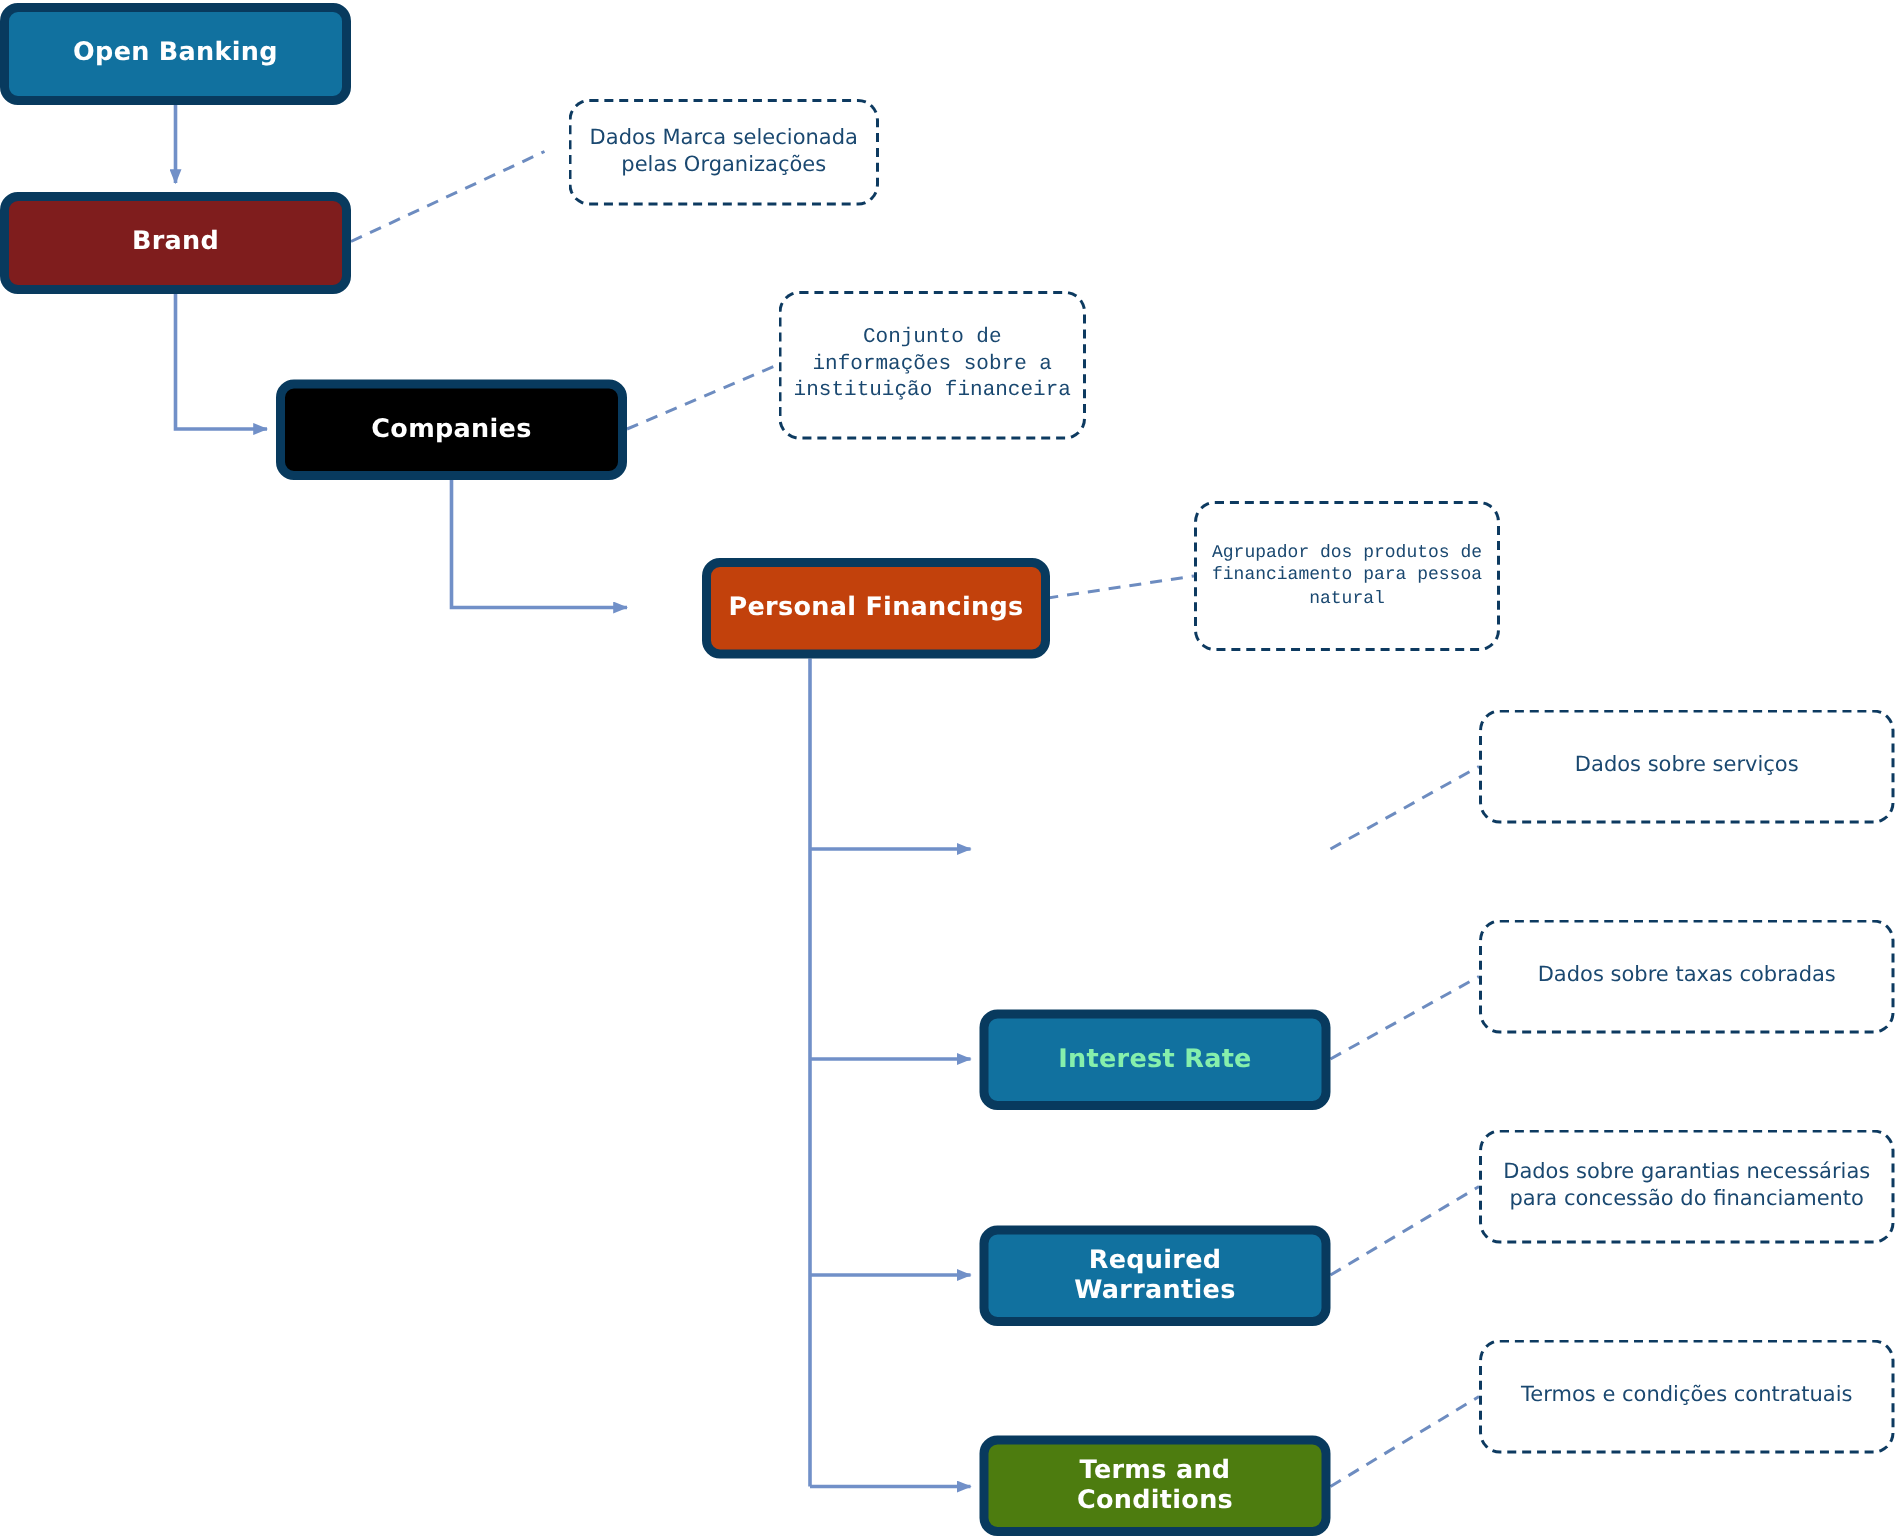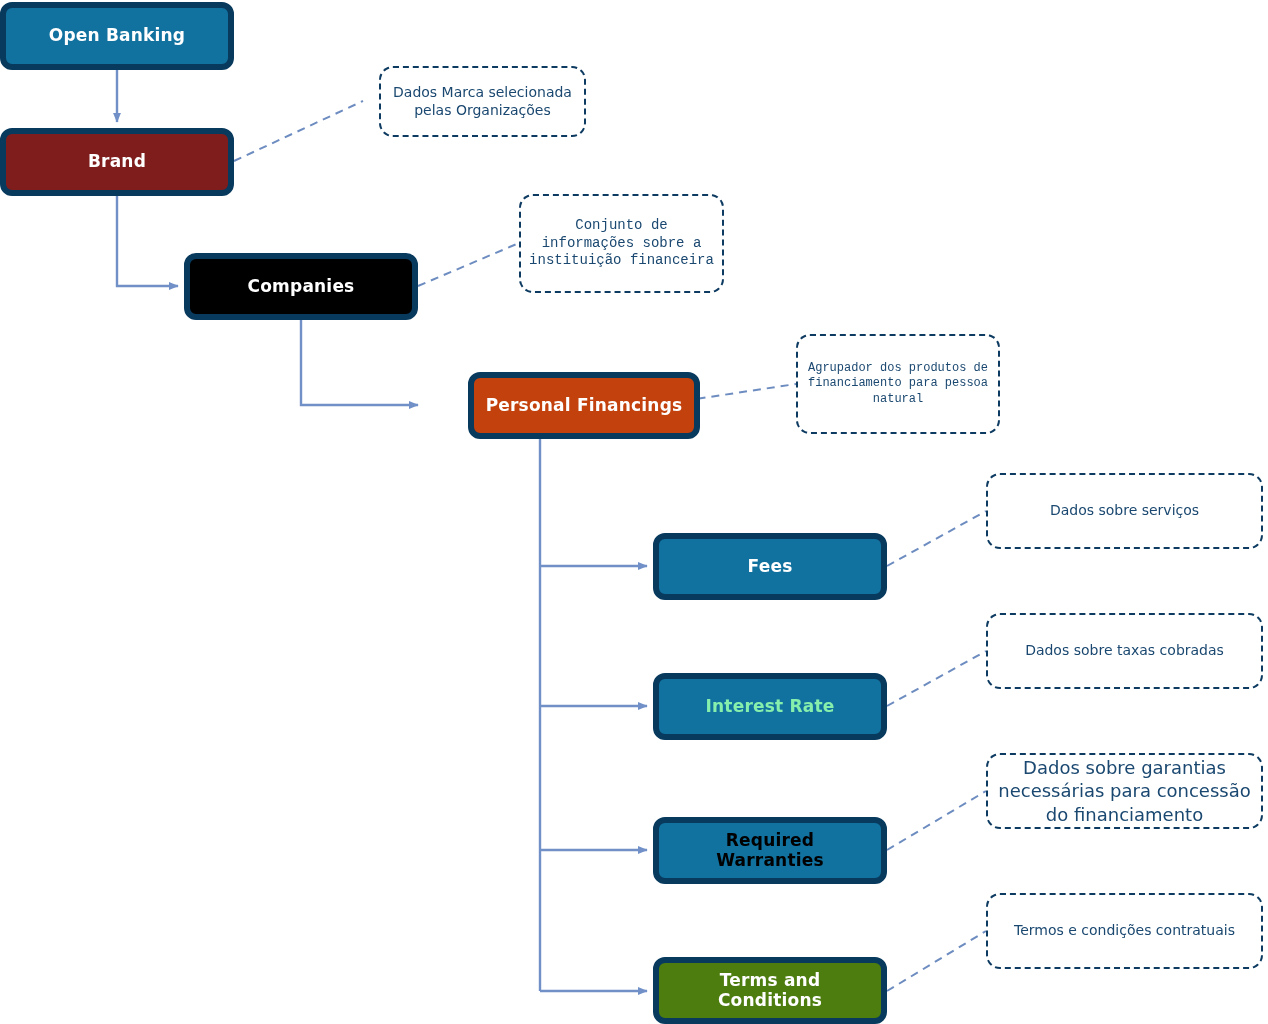--- a/index.html
+++ b/index.html
@@ -136,27 +136,24 @@
   </div>
   <div class="node" style="left: 0px; top: 128px; width: 234px; height: 68px; font-size: 17px; background: #7f1d1d; border-color: rgb(8, 58, 94); color: rgb(255, 255, 255);">
     <span>Brand</span>
   </div>
   <div class="node" style="left: 184px; top: 253px; width: 234px; height: 67px; font-size: 17px; background: #000000; border-color: rgb(8, 58, 94); color: rgb(255, 255, 255);">
     <span>Companies</span>
   </div>
   <div class="node" style="left: 424px; top: 372px; width: 232px; height: 67px; font-size: 17px; background: #c2410c; border-color: rgb(8, 58, 94); color: rgb(255, 255, 255); margin-left: 44px;">
     <span>Personal Financings</span>
   </div>
-  <div class="node" style="left: 653px; top: 533px; width: 234px; height: 67px; font-size: 17px; background: rgb(17, 113, 159); border-color: rgb(8, 58, 94); color: rgb(255, 255, 255);">
-    <span>Fees</span>
-  </div>
   <div class="node" style="left: 653px; top: 673px; width: 234px; height: 67px; font-size: 17px; background: rgb(17, 113, 159); border-color: rgb(8, 58, 94); color: #86efac;">
     <span>Interest Rate</span>
   </div>
-  <div class="node" style="left: 653px; top: 817px; width: 234px; height: 67px; font-size: 17px; background: rgb(17, 113, 159); border-color: rgb(8, 58, 94); color: #000000;">
+  <div class="node" style="left: 653px; top: 817px; width: 234px; height: 67px; font-size: 17px; background: rgb(17, 113, 159); border-color: rgb(8, 58, 94); color: #ffffff;">
     <span>Required Warranties</span>
   </div>
   <div class="node" style="left: 653px; top: 957px; width: 234px; height: 67px; font-size: 17px; background: #4d7c0f; border-color: rgb(8, 58, 94); color: rgb(255, 255, 255);">
     <span>Terms and Conditions</span>
   </div>
 
   <div class="callout" style="left: 379px; top: 66px; width: 207px; height: 71px; font-size: 14px; border-color: rgb(13, 58, 96); color: rgb(26, 72, 112);">
     <span>Dados Marca selecionada pelas Organizações</span>
   </div>
   <div class="callout" style="left: 519px; top: 194px; width: 205px; height: 99px; font-size: 14px; border-color: rgb(13, 58, 96); color: rgb(26, 72, 112); font-family: Liberation Mono, monospace;">
@@ -164,20 +161,20 @@
   </div>
   <div class="callout" style="left: 796px; top: 334px; width: 204px; height: 100px; font-size: 12px; border-color: rgb(13, 58, 96); color: rgb(26, 72, 112); font-family: Liberation Mono, monospace;">
     <span>Agrupador dos produtos de financiamento para pessoa natural</span>
   </div>
   <div class="callout" style="left: 986px; top: 473px; width: 277px; height: 76px; font-size: 14px; border-color: rgb(13, 58, 96); color: rgb(26, 72, 112);">
     <span>Dados sobre serviços</span>
   </div>
   <div class="callout" style="left: 986px; top: 613px; width: 277px; height: 76px; font-size: 14px; border-color: rgb(13, 58, 96); color: rgb(26, 72, 112);">
     <span>Dados sobre taxas cobradas</span>
   </div>
-  <div class="callout" style="left: 986px; top: 753px; width: 277px; height: 76px; font-size: 18px; border-color: rgb(13, 58, 96); color: rgb(26, 72, 112);">
+  <div class="callout" style="left: 986px; top: 753px; width: 277px; height: 76px; font-size: 14px; border-color: rgb(13, 58, 96); color: rgb(26, 72, 112);">
     <span>Dados sobre garantias necessárias para concessão do financiamento</span>
   </div>
   <div class="callout" style="left: 986px; top: 893px; width: 277px; height: 76px; font-size: 14px; border-color: rgb(13, 58, 96); color: rgb(26, 72, 112);">
     <span>Termos e condições contratuais</span>
   </div>
 
 </div>
 
 </body></html>

